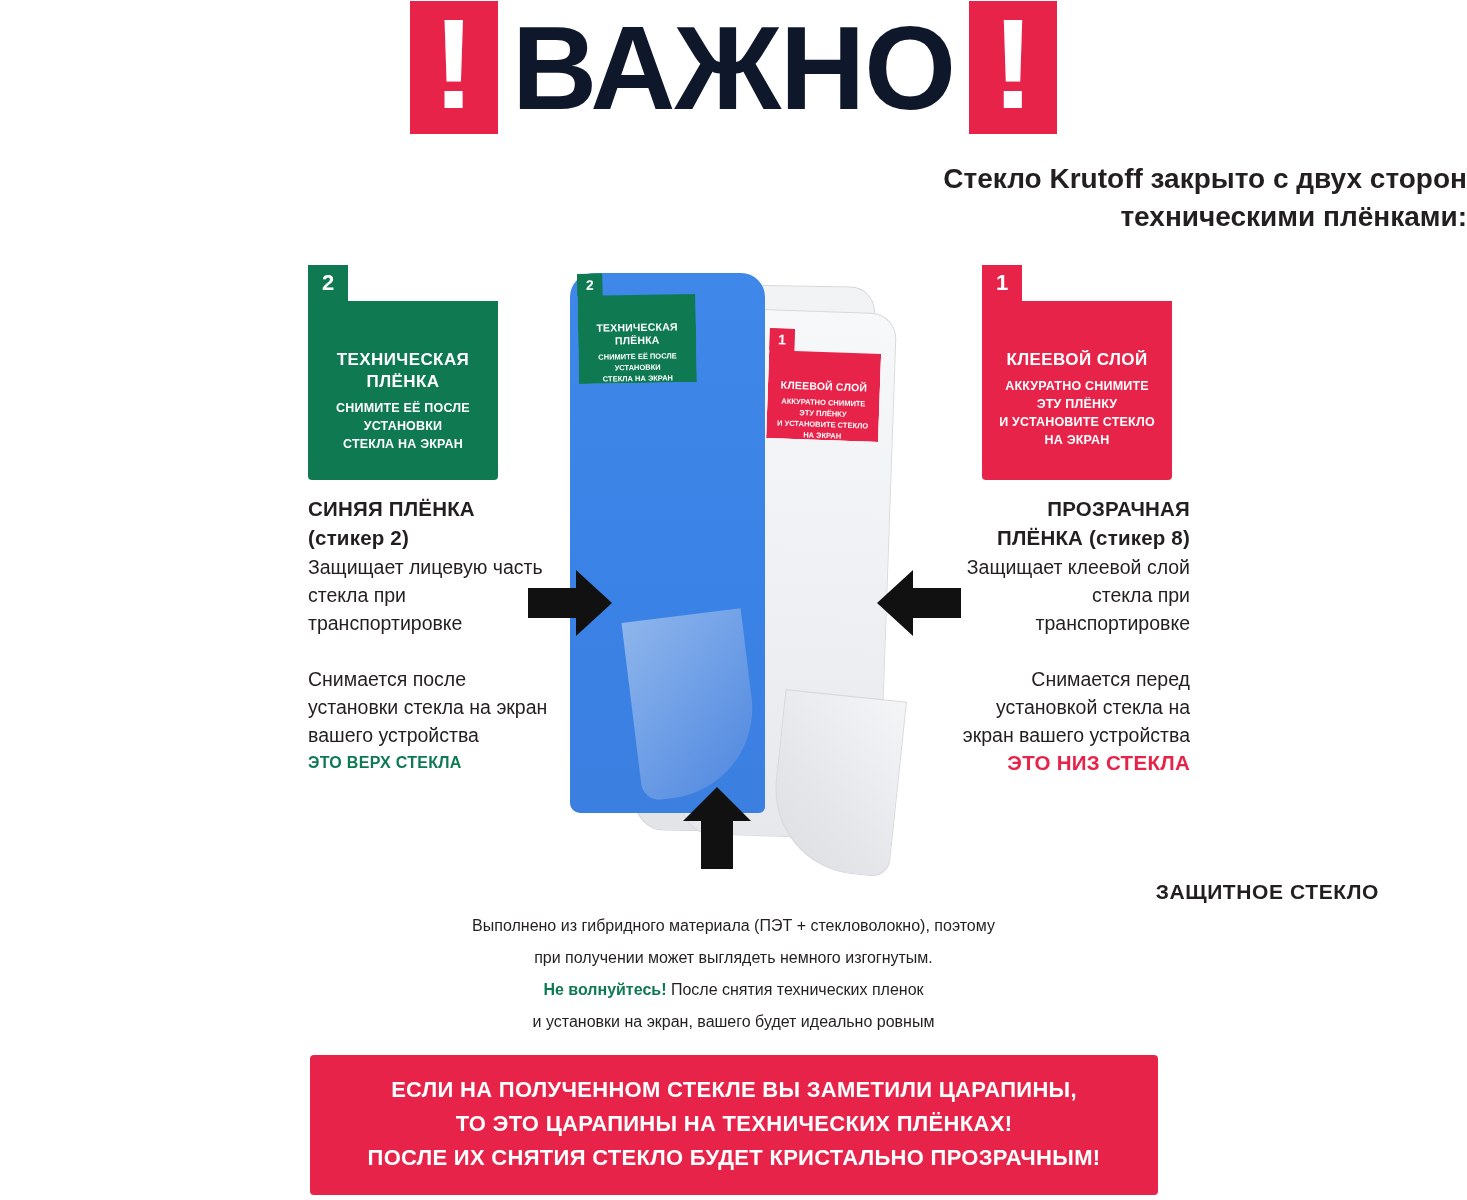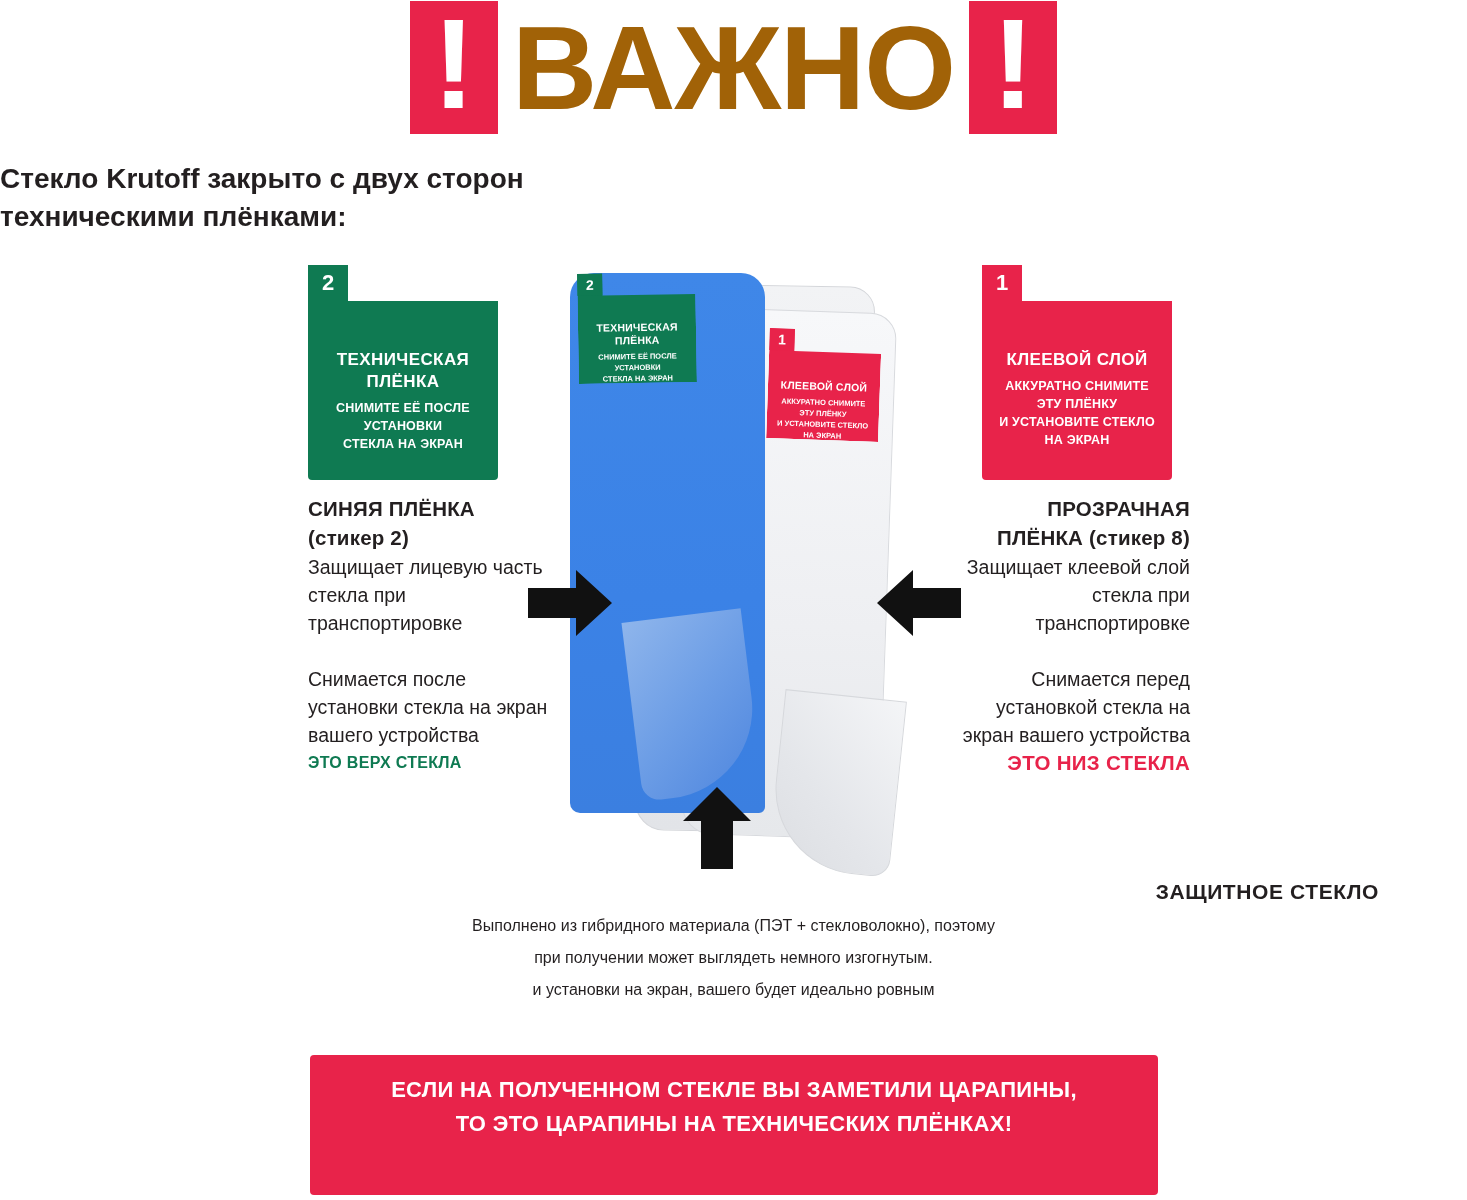--- a/index.html
+++ b/index.html
@@ -35,32 +35,32 @@
     font-size: 128px;
     font-weight: bold;
     line-height: 125px;
     text-align: center;
     font-family: "Liberation Sans", sans-serif;
   }
   .vajno {
     font-size: 118px;
     font-weight: bold;
     letter-spacing: -1px;
-    color: #a16207;
+    color: #0f172a;
     padding: 0 14px;
     line-height: 120px;
   }
 
   
   .subtitle {
     position: absolute;
     left: 0;
     top: 160px;
     width: 1467px;
-    text-align: left;
+    text-align: right;
     font-size: 28px;
     font-weight: bold;
     line-height: 38px;
     color: #231f20;
   }
 
   
   .sticker {
     position: absolute;
     color: #ffffff;
@@ -329,19 +329,23 @@
   <div class="para">Защищает клеевой слой стекла при транспортировке</div>
   <div class="gap"></div>
   <div class="para">Снимается перед установкой стекла на экран вашего устройства</div>
   <div class="accent-red">ЭТО НИЗ СТЕКЛА</div>
 </div>
 
 <div class="bottom-title">ЗАЩИТНОЕ СТЕКЛО</div>
 <div class="bottom-text">
   <div>Выполнено из гибридного материала (ПЭТ + стекловолокно), поэтому</div>
   <div>при получении может выглядеть немного изгогнутым.</div>
+  <div>
+    <span class="hl">Не волнуйтесь!</span><span> После снятия технических пленок</span>
+  </div>
   <div>и установки на экран, вашего будет идеально ровным</div>
 </div>
 
 <div class="redbar">
   <div>ЕСЛИ НА ПОЛУЧЕННОМ СТЕКЛЕ ВЫ ЗАМЕТИЛИ ЦАРАПИНЫ,</div>
   <div>ТО ЭТО ЦАРАПИНЫ НА ТЕХНИЧЕСКИХ ПЛЁНКАХ!</div>
+  <div>ПОСЛЕ ИХ СНЯТИЯ СТЕКЛО БУДЕТ КРИСТАЛЬНО ПРОЗРАЧНЫМ!</div>
 </div>
 
 </body></html>

